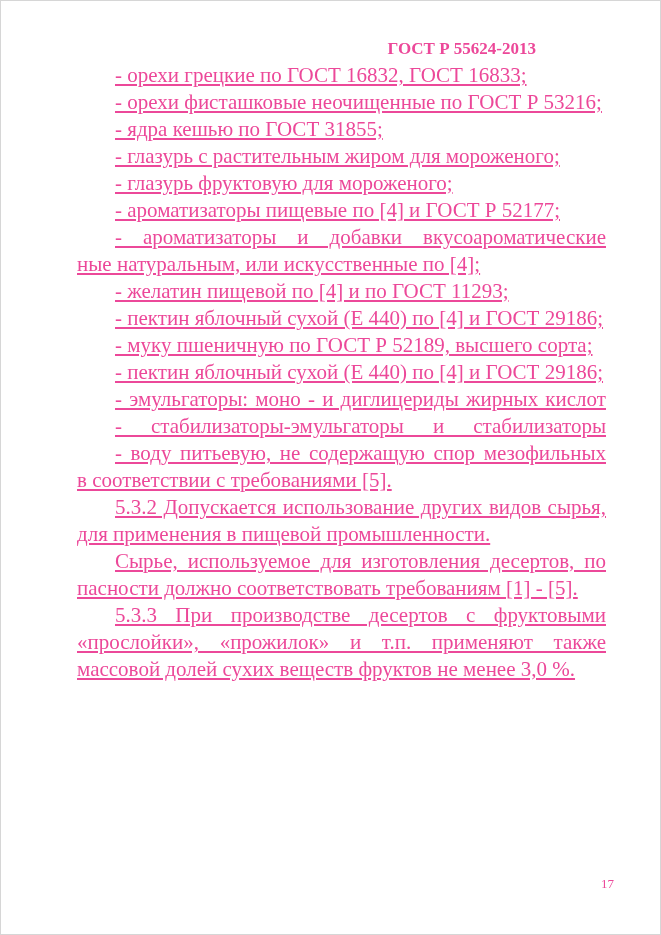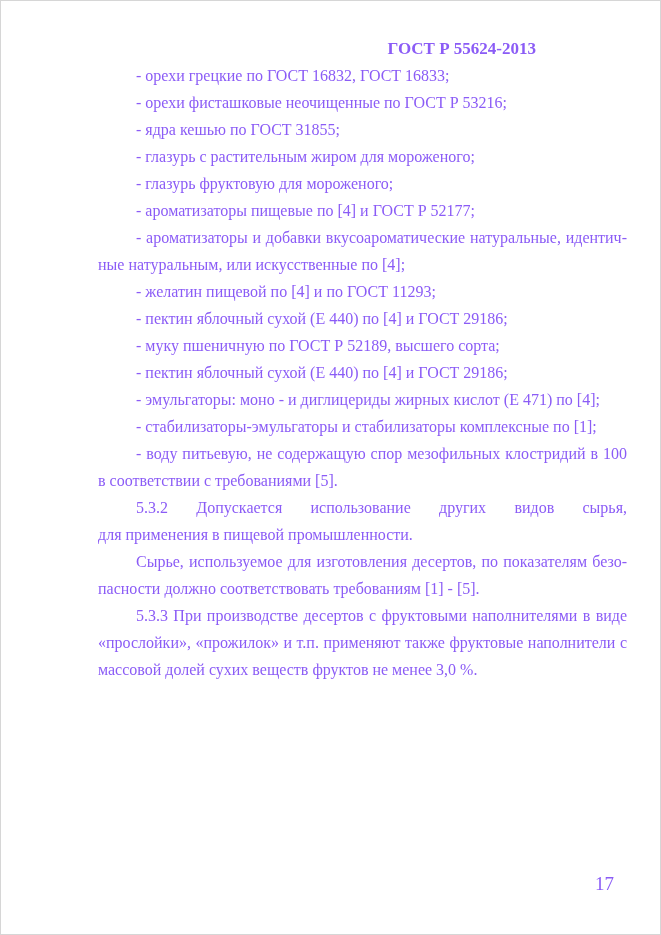--- a/index.html
+++ b/index.html
@@ -8,53 +8,54 @@
     background: #ffffff;
   }
   .page {
     position: relative;
     width: 661px;
     height: 935px;
     background: #ffffff;
     box-sizing: border-box;
     border: 1px solid #d6d6d6;
     font-family: "Liberation Serif", "DejaVu Serif", serif;
-    color: #8b5cf6;
+    color: #ec4899;
     overflow: hidden;
   }
   .doc-header {
     position: absolute;
     top: 38px;
     right: 124px;
     font-size: 17px;
     font-weight: bold;
     line-height: 20px;
     white-space: nowrap;
   }
   .doc-body {
     position: absolute;
     top: 61px;
-    left: 97px;
+    left: 76px;
     width: 529px;
-    font-size: 16px;
+    font-size: 21px;
+    text-decoration: underline;
   }
   .line {
     height: 27px;
     line-height: 27px;
     overflow: hidden;
     text-align: justify;
     white-space: normal;
   }
   .line.indent { text-indent: 38px; }
   .line.just   { text-align-last: justify; }
   .page-number {
     position: absolute;
     top: 874px;
     right: 46px;
-    font-size: 19px;
+    font-size: 13px;
     line-height: 18px;
   }
 </style>
 </head>
 <body>
 
 <div class="page">
   <div class="doc-header">ГОСТ Р 55624-2013</div>
 
   <div class="doc-body">

